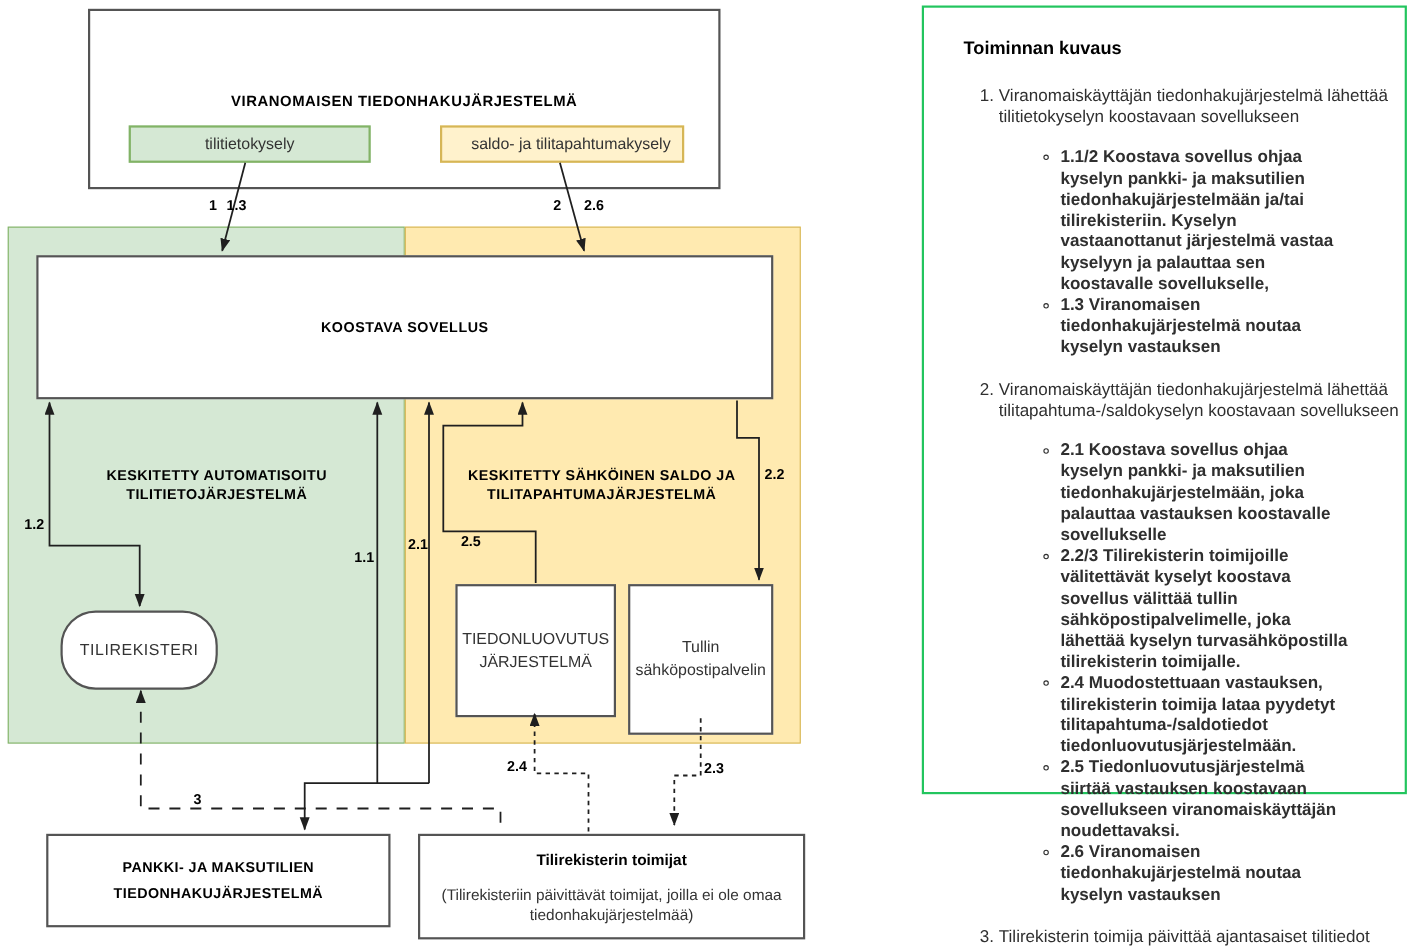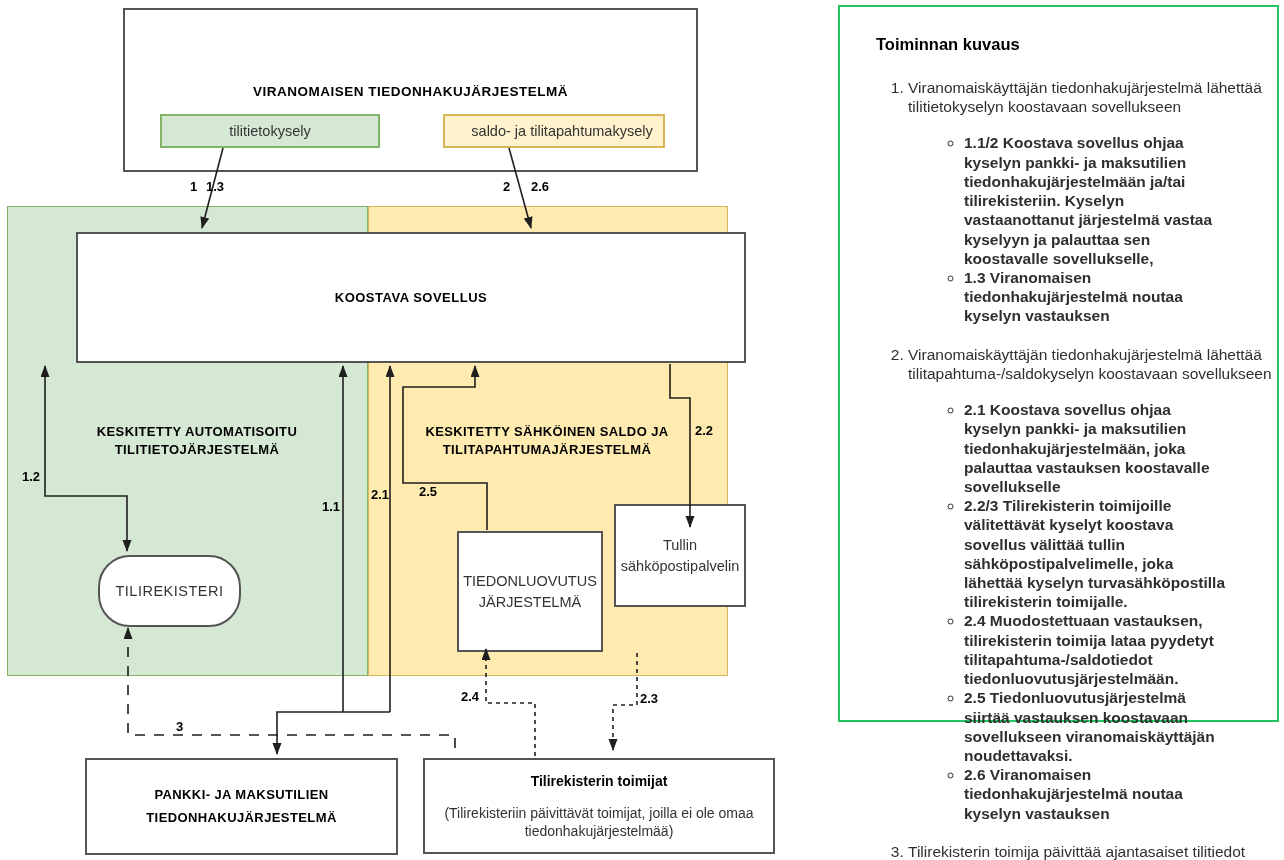--- a/index.html
+++ b/index.html
@@ -1,19 +1,19 @@
 <!DOCTYPE html>
 <html><head>
 <meta charset="utf-8">
 <style>
   html,body{margin:0;padding:0;background:#fff;}
   body{font-family:"Liberation Sans","DejaVu Sans",sans-serif;}
   #canvas{position:relative;width:1284px;height:860px;background:#fff;overflow:hidden;}
   .abs{position:absolute;box-sizing:border-box;}
-  .node{background:#fff;border:2px solid #545454;display:flex;align-items:center;justify-content:center;text-align:center;color:#000;margin-left:43px;}
+  .node{background:#fff;border:2px solid #545454;display:flex;align-items:center;justify-content:center;text-align:center;color:#000;}
   .region{border:1.5px solid;}
   .region-label{font-weight:bold;font-size:13px;letter-spacing:.4px;text-align:center;white-space:pre-line;color:#000;line-height:1.35;}
   .edge-label{font-weight:bold;font-size:13px;color:#000;line-height:1;}
   .smallbox{border:2px solid;display:flex;align-items:center;justify-content:center;font-size:14.5px;color:#333;}
   svg.wires{position:absolute;left:0;top:0;pointer-events:none;}
   .panel{background:#fff;border:2px solid #22c55e;padding:28px 20px 0 34px;color:#2f2f2f;}
   .panel h2{font-size:16.5px;margin:0 0 24px 2px;color:#000;font-weight:bold;}
   .panel ol{margin:0;padding-left:34px;width:376px;font-size:15.5px;line-height:1.24;}
   .panel ol>li{margin-bottom:19px;}
   .panel ul{list-style-type:circle;margin:17px 0 17px 0;padding-left:56px;font-weight:bold;}
@@ -37,23 +37,23 @@
     <div class="abs smallbox" style="left:35px;top:104px;width:220px;height:34px;background:#d5e8d4;border-color:#82b366;">tilitietokysely</div>
     <div class="abs smallbox" style="left:318px;top:104px;width:222px;height:34px;background:#fff2cc;border-color:#d6b656;padding-left:16px;">saldo- ja tilitapahtumakysely</div>
   </div>
 
   <div class="abs node" style="left:33px;top:232px;width:670px;height:131px;font-weight:bold;font-size:13px;letter-spacing:.5px;">KOOSTAVA SOVELLUS</div>
 
   <div class="abs node" style="left:55px;top:555px;width:143px;height:72px;font-size:14.5px;color:#333;letter-spacing:.5px;border-radius:32px;">TILIREKISTERI</div>
 
   <div class="abs node" style="left:414px;top:531px;width:146px;height:121px;font-size:14.5px;color:#333;line-height:1.4;padding:0 6px;">TIEDONLUOVUTUS JÄRJESTELMÄ</div>
 
-  <div class="abs node" style="left:571px;top:504px;width:132px;height:103px;font-size:14.5px;color:#333;line-height:1.4;padding:17px 4px;">Tullin sähköpostipalvelin</div>
+  <div class="abs node" style="left:571px;top:531px;width:132px;height:137px;font-size:14.5px;color:#333;line-height:1.4;padding:17px 4px;">Tullin sähköpostipalvelin</div>
 
-  <div class="abs node" style="left:42px;top:758px;width:313px;height:97px;font-weight:bold;font-size:13px;letter-spacing:.4px;line-height:1.75;padding:0 25px;">PANKKI- JA MAKSUTILIEN TIEDONHAKUJÄRJESTELMÄ</div>
+  <div class="abs node" style="left:42px;top:758px;width:313px;height:85px;font-weight:bold;font-size:13px;letter-spacing:.4px;line-height:1.75;padding:0 25px;">PANKKI- JA MAKSUTILIEN TIEDONHAKUJÄRJESTELMÄ</div>
 
   <div class="abs node" style="left:380px;top:758px;width:352px;height:96px;flex-direction:column;justify-content:flex-start;padding:13px 8px 0 8px;">
     <div style="font-weight:bold;font-size:14px;">Tilirekisterin toimijat</div>
     <div style="font-size:14px;color:#333;margin-top:15px;line-height:1.3;">(Tilirekisteriin päivittävät toimijat, joilla ei ole omaa tiedonhakujärjestelmää)</div>
   </div>
 
   <svg class="wires" width="1284" height="860" viewBox="0 0 1284 860">
     <defs>
       <marker id="arr" markerUnits="userSpaceOnUse" markerWidth="13" markerHeight="10" refX="11" refY="4.5" orient="auto-start-reverse">
         <path d="M0,0 L12,4.5 L0,9 z" fill="#1f1f1f"></path>

